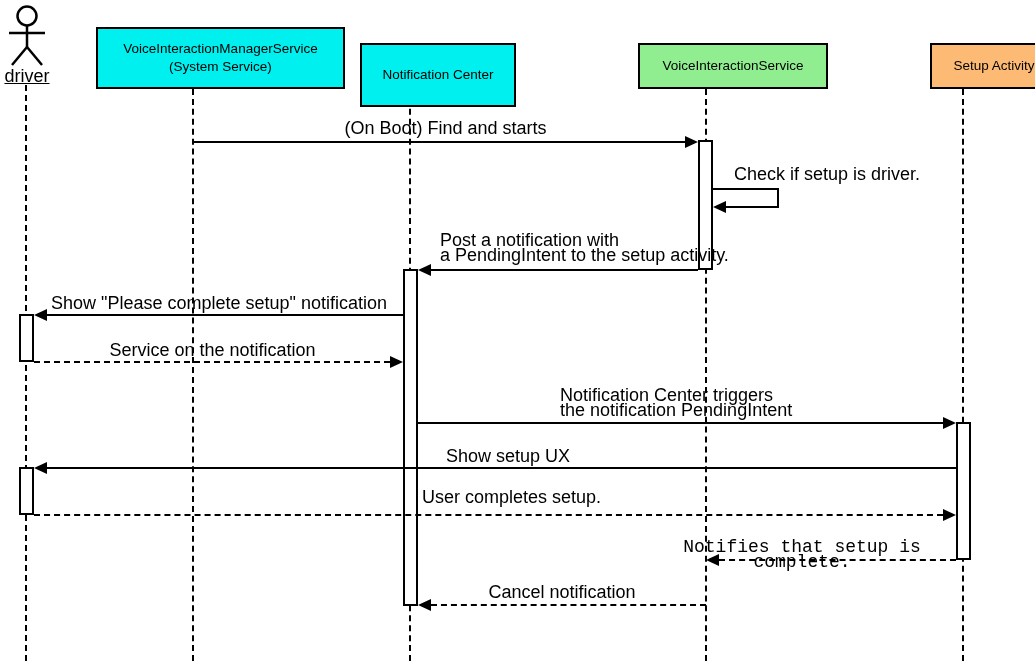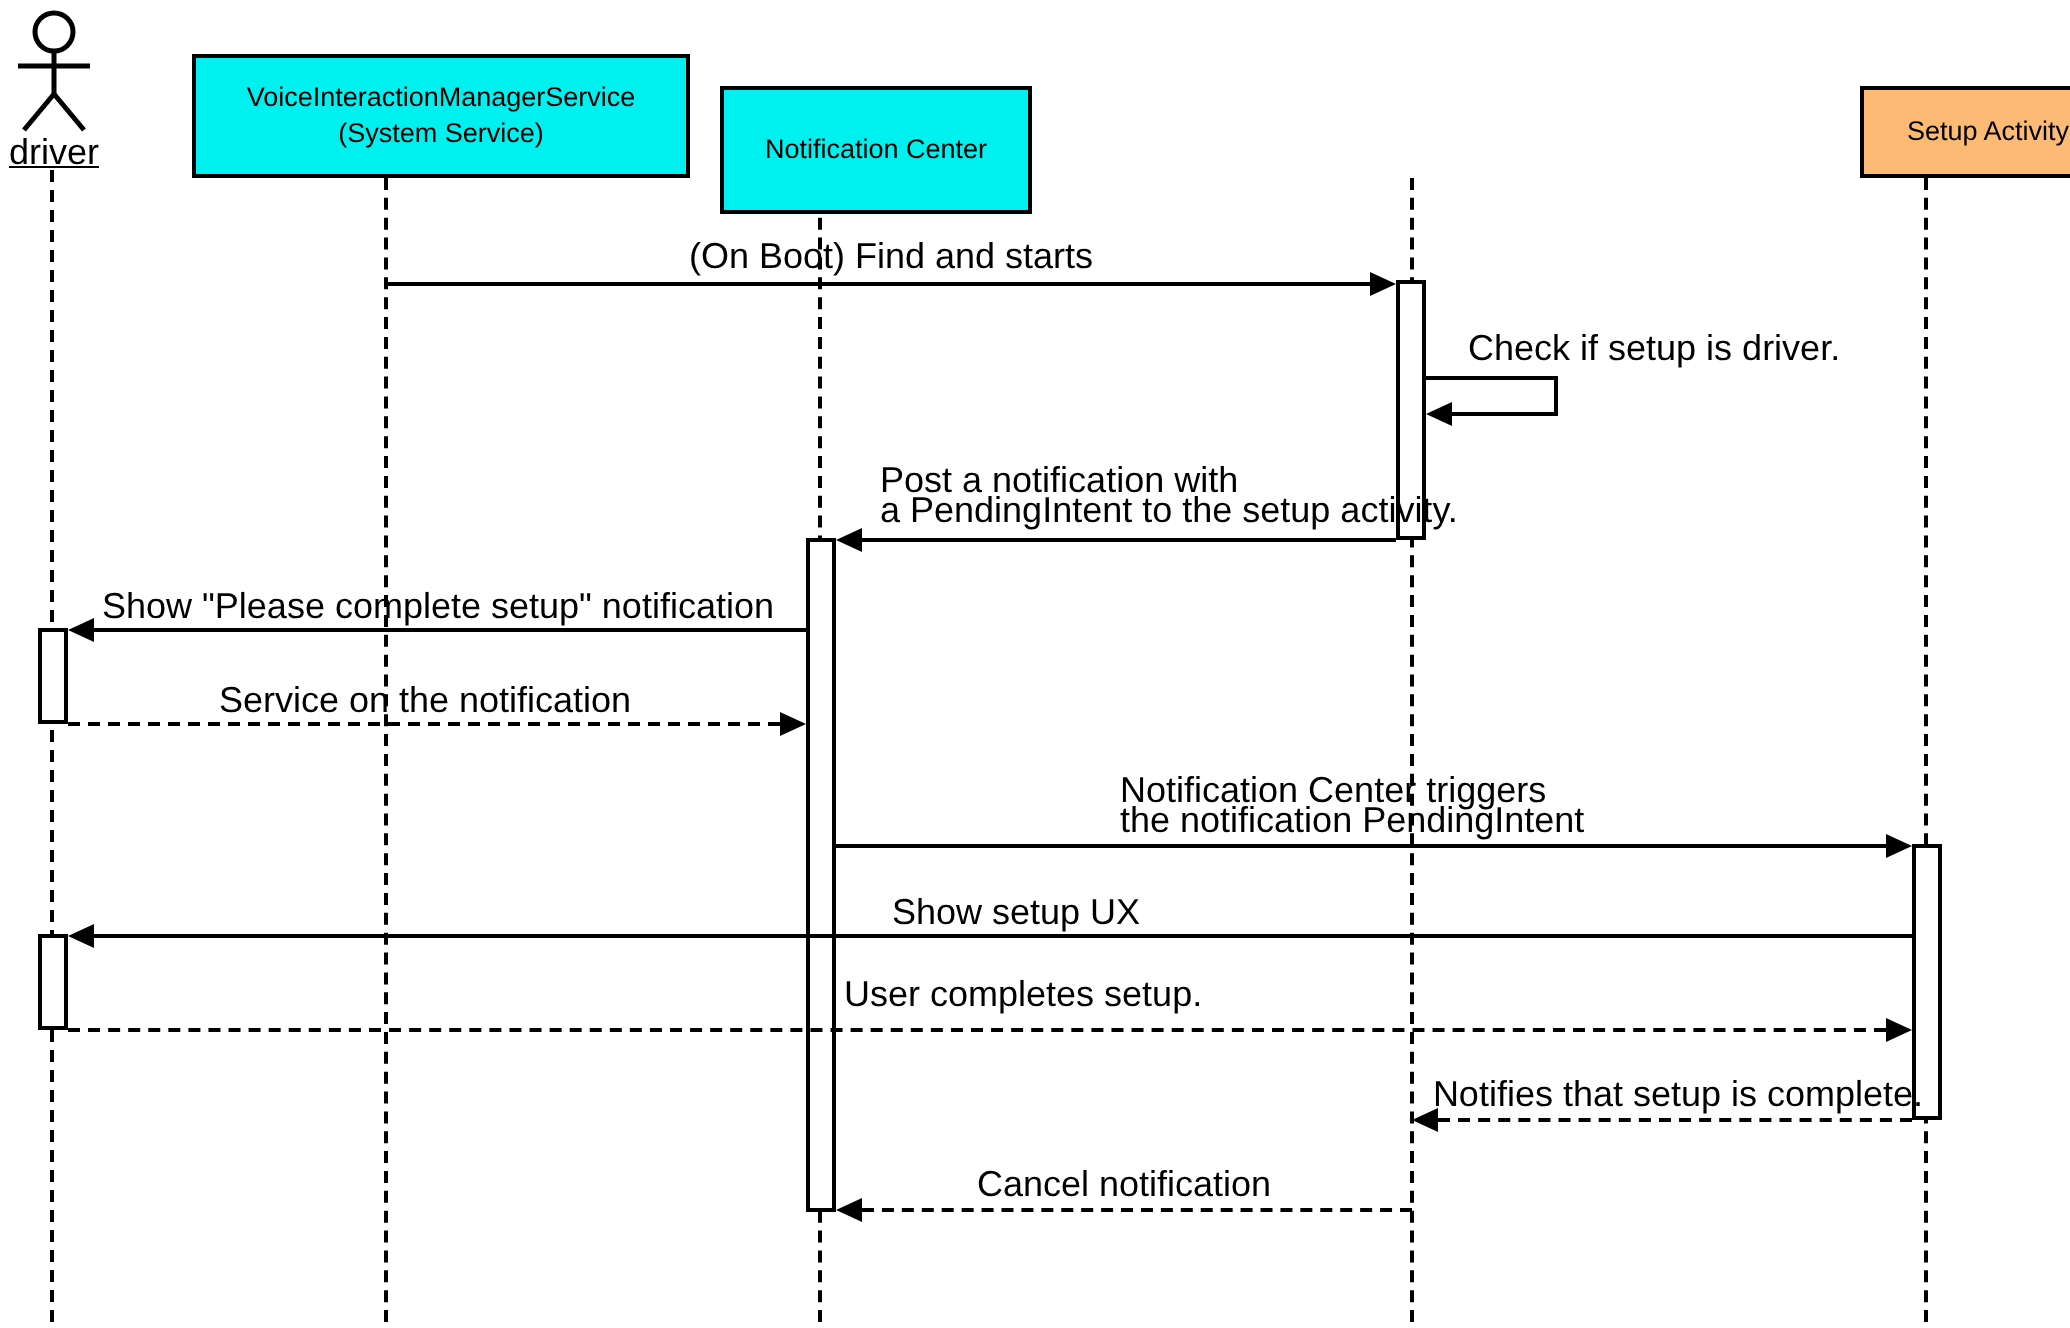--- a/index.html
+++ b/index.html
@@ -46,20 +46,21 @@
     <line x1="22" y1="22.5" x2="22" y2="44" stroke="#000" stroke-width="2.5"></line>
     <line x1="4" y1="30" x2="40" y2="30" stroke="#000" stroke-width="2.5"></line>
     <line x1="22" y1="44" x2="7" y2="62" stroke="#000" stroke-width="2.5"></line>
     <line x1="22" y1="44" x2="37" y2="62" stroke="#000" stroke-width="2.5"></line>
   </svg>
   <div class="actor-label" style="left:0px; top:66px; width:54px;">driver</div>
 
   <div class="head-box" style="left: 68px; top: 27px; width: 249px; height: 62px; background: rgb(0, 240, 240);">VoiceInteractionManagerService
 (System Service)</div>
   <div class="head-box" style="left: 332px; top: 43px; width: 156px; height: 64px; background: rgb(0, 240, 240);">Notification Center</div>
+  <div class="head-box" style="left: 610px; top: 43px; width: 190px; height: 46px; background: rgb(144, 238, 144);">VoiceInteractionService</div>
   <div class="head-box" style="left: 902px; top: 43px; width: 128px; height: 46px; background: #fdba74; text-align: right;">Setup Activity</div>
 
   <div class="bar" style="left:698px; top:140px; height:130px;"></div>
   <div class="bar" style="left:403px; top:269px; height:337px;"></div>
   <div class="bar" style="left:19px;  top:314px; height:48px;"></div>
   <div class="bar" style="left:956px; top:422px; height:138px;"></div>
   <div class="bar" style="left:19px;  top:467px; height:48px;"></div>
 
   <div class="lbl center" style="left:193px; top:121px; width:505px;">(On Boot) Find and starts</div>
   <div class="line" style="left:193px; top:141px; width:493px;"></div>
@@ -90,21 +91,21 @@
   <div class="arr right" style="left:943px; top:417px;"></div>
 
   <div class="lbl" style="left:446px; top:449px;">Show setup UX</div>
   <div class="line" style="left:47px; top:467px; width:909px;"></div>
   <div class="arr left" style="left:34px; top:462px;"></div>
 
   <div class="lbl" style="left:422px; top:490px;">User completes setup.</div>
   <div class="line dashed" style="left:34px; top:514px; width:909px;"></div>
   <div class="arr right" style="left:943px; top:509px;"></div>
 
-  <div class="lbl center" style="left:714px; top:540px; width:250px;">Notifies that setup is complete.</div>
+  <div class="lbl center" style="left:677px; top:540px; width:250px;font-family:Liberation Mono, monospace;">Notifies that setup is complete.</div>
   <div class="line dashed" style="left:719px; top:559px; width:237px;"></div>
   <div class="arr left" style="left:706px; top:554px;"></div>
 
   <div class="lbl center" style="left:418px; top:585px; width:288px;">Cancel notification</div>
   <div class="line dashed" style="left:431px; top:604px; width:275px;"></div>
   <div class="arr left" style="left:418px; top:599px;"></div>
 
 </div>
 
 </body></html>

